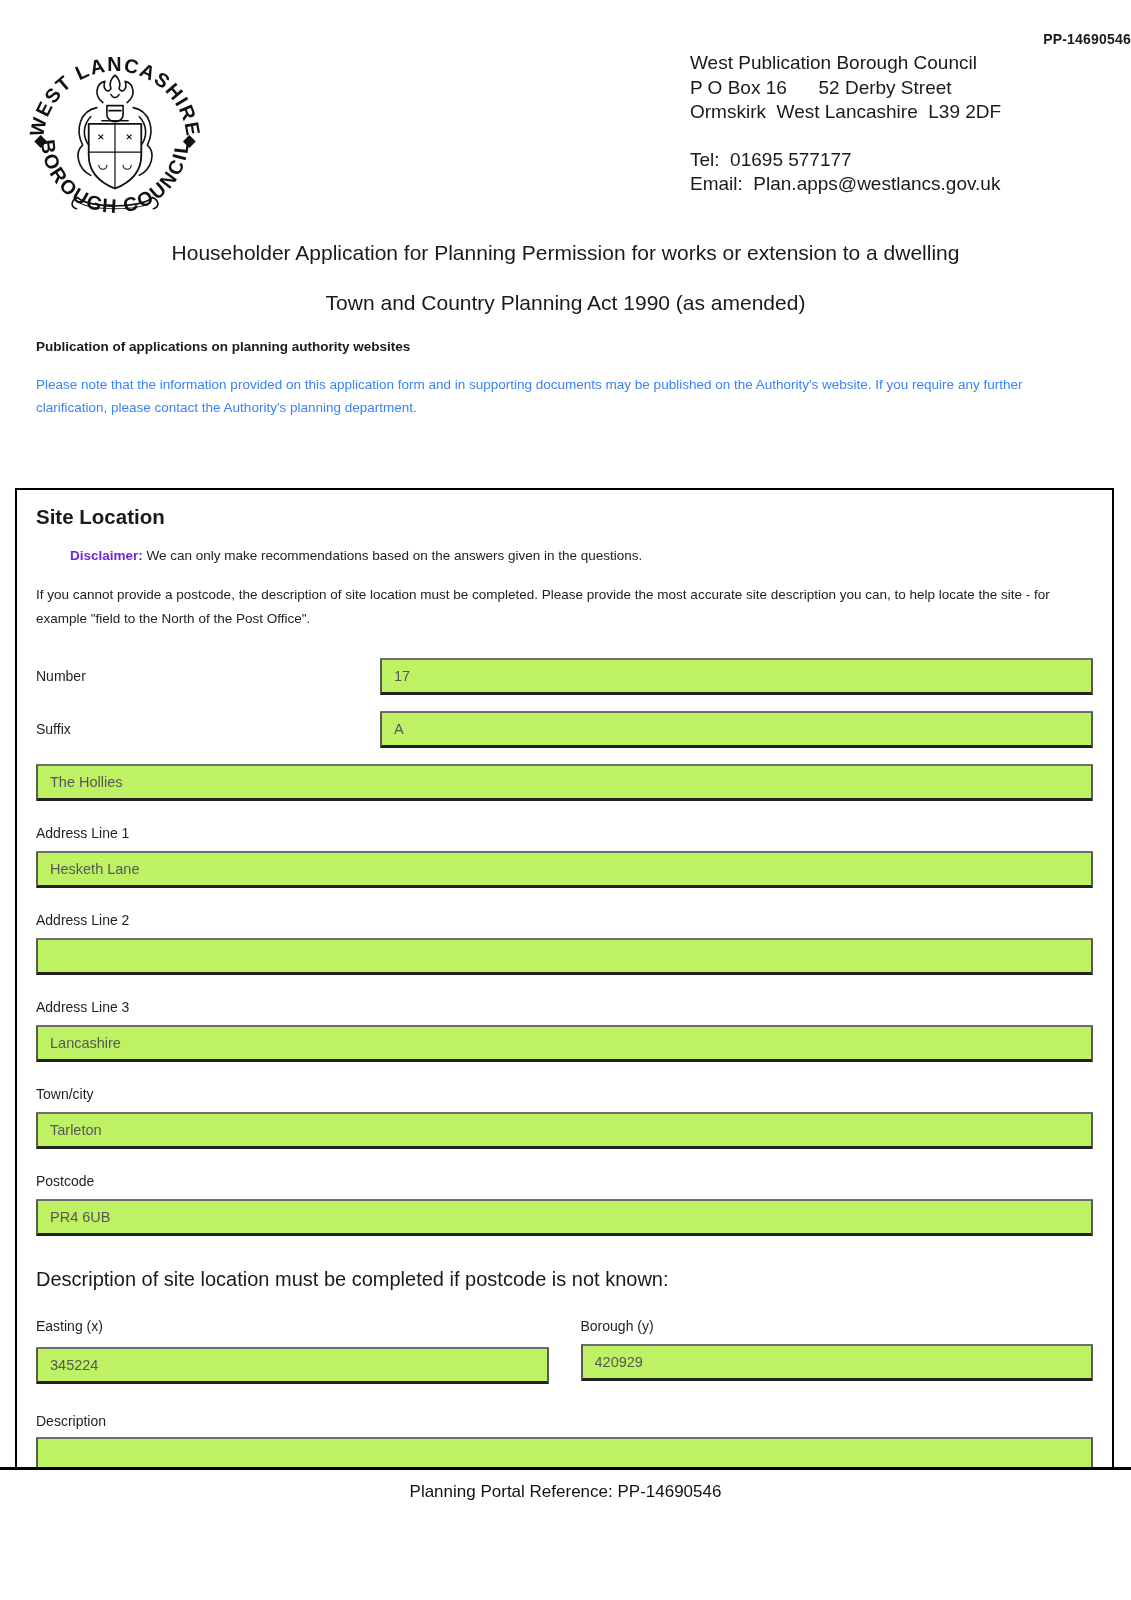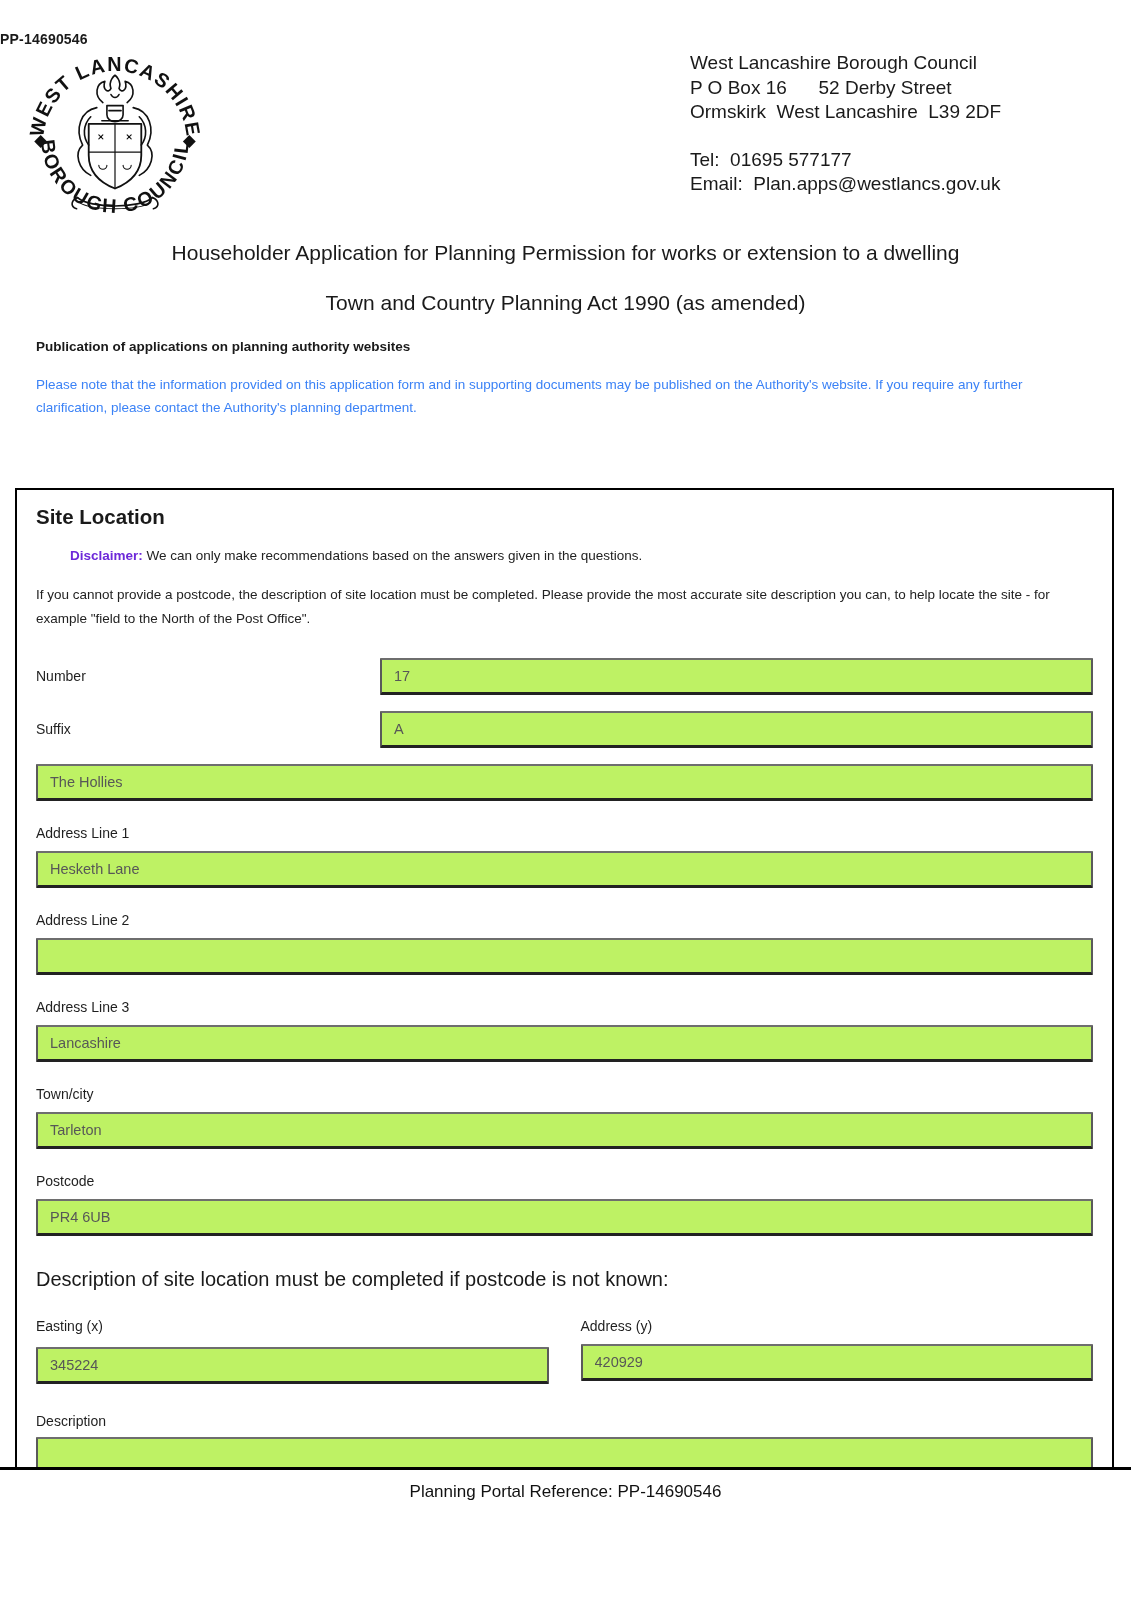--- a/index.html
+++ b/index.html
@@ -3,21 +3,21 @@
 <meta charset="utf-8">
 <style>
   html,body{margin:0;padding:0;}
   body{
     width:1131px;height:1600px;overflow:hidden;background:#ffffff;
     font-family:"Liberation Sans","DejaVu Sans",sans-serif;color:#1a1a1a;
     position:relative;
   }
   
   .header{position:relative;height:232px;}
-  .pp-ref{position:absolute;top:31px;left:0;width:100%;text-align:left;
+  .pp-ref{position:absolute;top:31px;left:0;width:100%;text-align:right;
     font-size:14px;font-weight:bold;letter-spacing:.2px;}
   .logo{position:absolute;left:24px;top:50px;width:182px;height:182px;}
   .council{position:absolute;left:690px;top:51px;font-size:19px;line-height:24.5px;}
   .council .line{white-space:pre;}
   .council .contact{margin-top:23px;}
   
   .main-title{margin:8px 40px 0;text-align:center;font-size:21px;line-height:26px;}
   .sub-title{margin:24px 40px 0;text-align:center;font-size:21px;line-height:26px;}
   .pub-heading{margin:22px 36px 0;font-size:13.5px;font-weight:bold;line-height:17px;}
   .pub-note{margin:18px 62px 0 36px;font-size:13.5px;line-height:23px;color:#3b82f6;}
@@ -97,21 +97,21 @@
       <path d="M74,84 l4,4 M78,84 l-4,4 M102,84 l4,4 M106,84 l-4,4" stroke-width="1.1"></path>
       <path d="M74,114 a4,4 0 1 0 8,0 M98,114 a4,4 0 1 0 8,0" stroke-width="1.1"></path>
 
       <path d="M53,146 c12,11 62,11 74,0"></path>
       <path d="M55,151 c12,8 58,8 70,0" stroke-width="1"></path>
       <path d="M53,146 c-6,2 -8,9 -1,11 M127,146 c6,2 8,9 1,11"></path>
     </g>
   </svg>
 
   <div class="council">
-    <div class="line">West Lancashire Borough Council</div>
+    <div class="line">West Publication Borough Council</div>
     <div class="line">P O Box 16      52 Derby Street</div>
     <div class="line">Ormskirk  West Lancashire  L39 2DF</div>
     <div class="contact">
       <div class="line">Tel:  01695 577177</div>
       <div class="line">Email:  Plan.apps@westlancs.gov.uk</div>
     </div>
   </div>
 </div>
 
 <div class="main-title">Householder Application for Planning Permission for works or extension to a dwelling</div>
@@ -166,21 +166,21 @@
   </div>
 
   <div class="desc-heading">Description of site location must be completed if postcode is not known:</div>
 
   <div class="coords">
     <div class="col">
       <label class="fld-label" style="margin-bottom:12px">Easting (x)</label>
       <input class="txt" type="text" value="345224" style="">
     </div>
     <div class="col">
-      <label class="fld-label" style="margin-bottom:9px">Address (y)</label>
+      <label class="fld-label" style="margin-bottom:9px">Borough (y)</label>
       <input class="txt" type="text" value="420929" style="">
     </div>
   </div>
 
   <div class="stack-description">
     <label class="fld-label">Description</label>
     <textarea class="txt" style=""></textarea>
   </div>
 </div>
 

